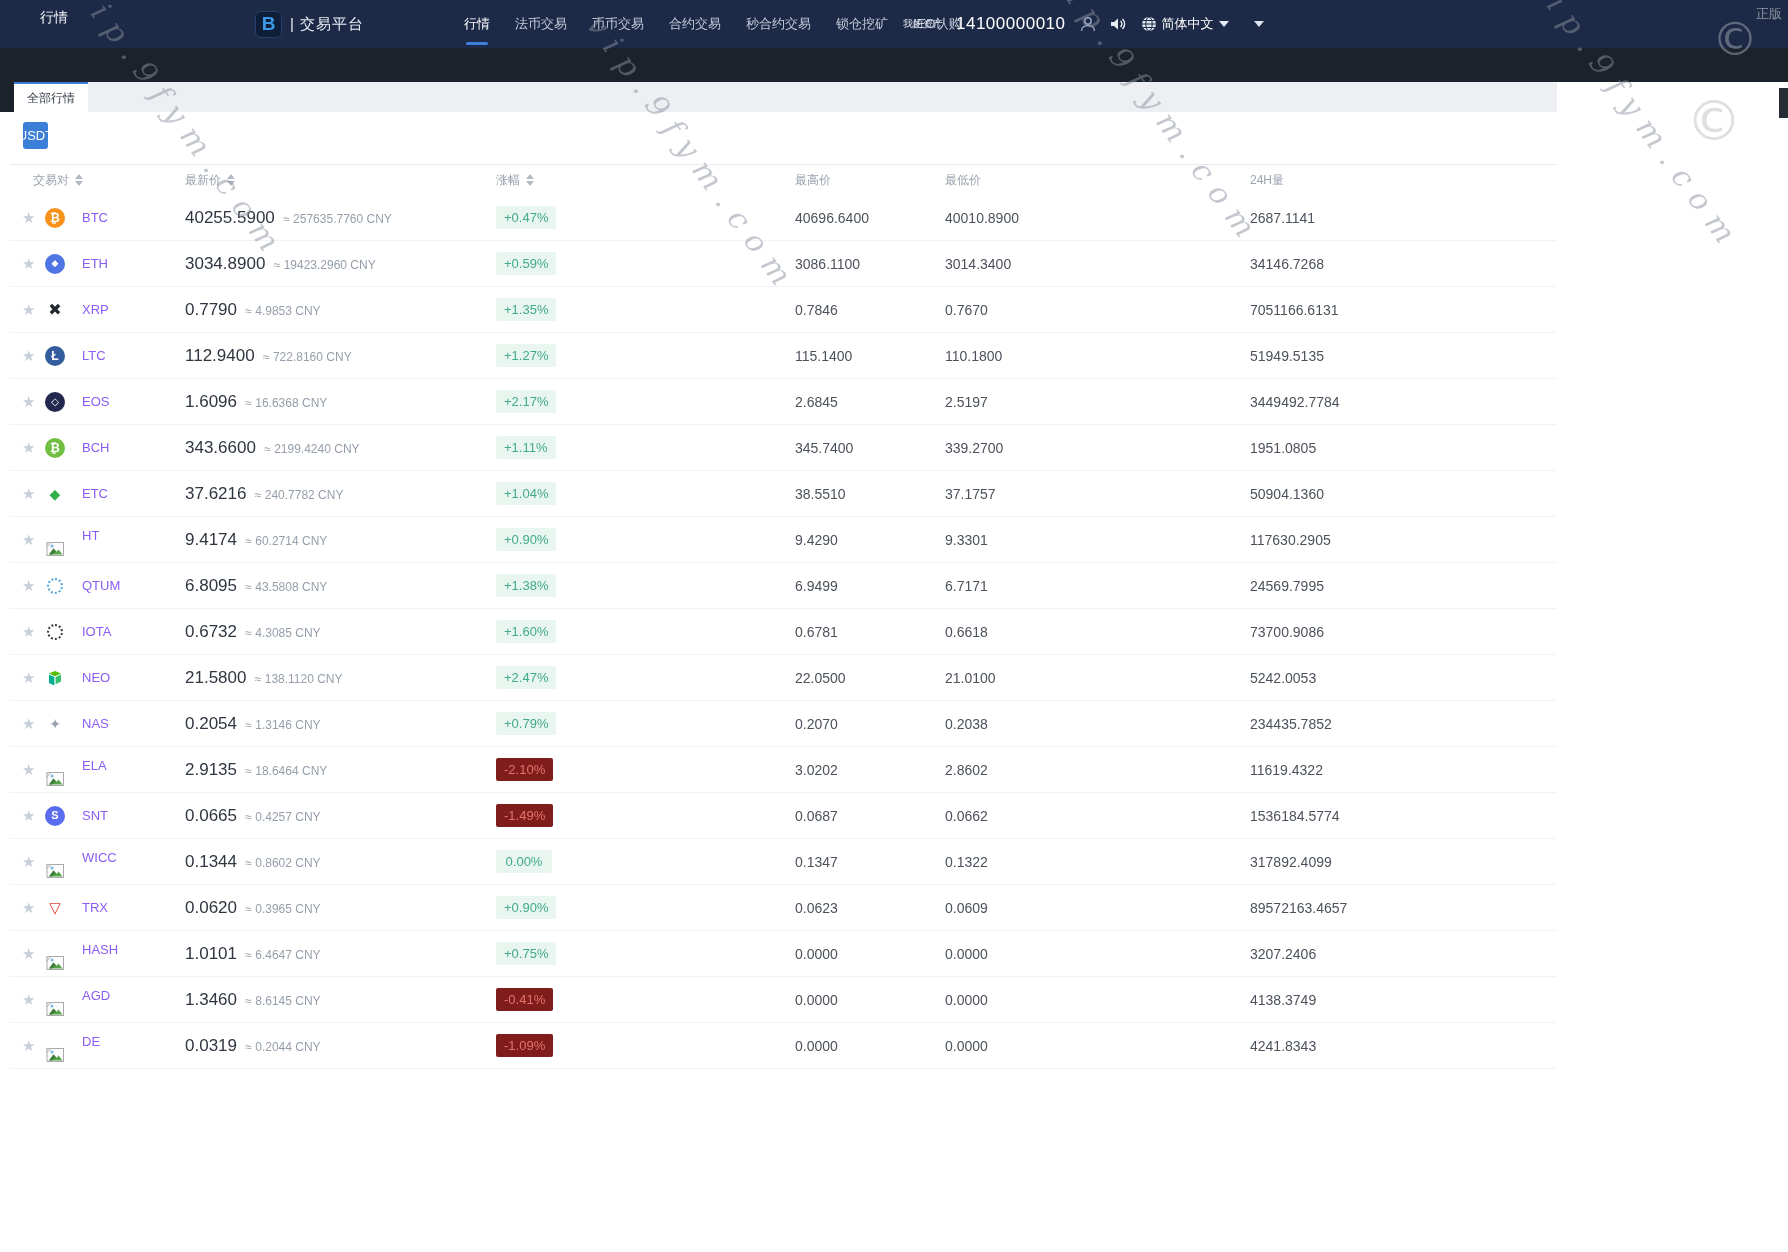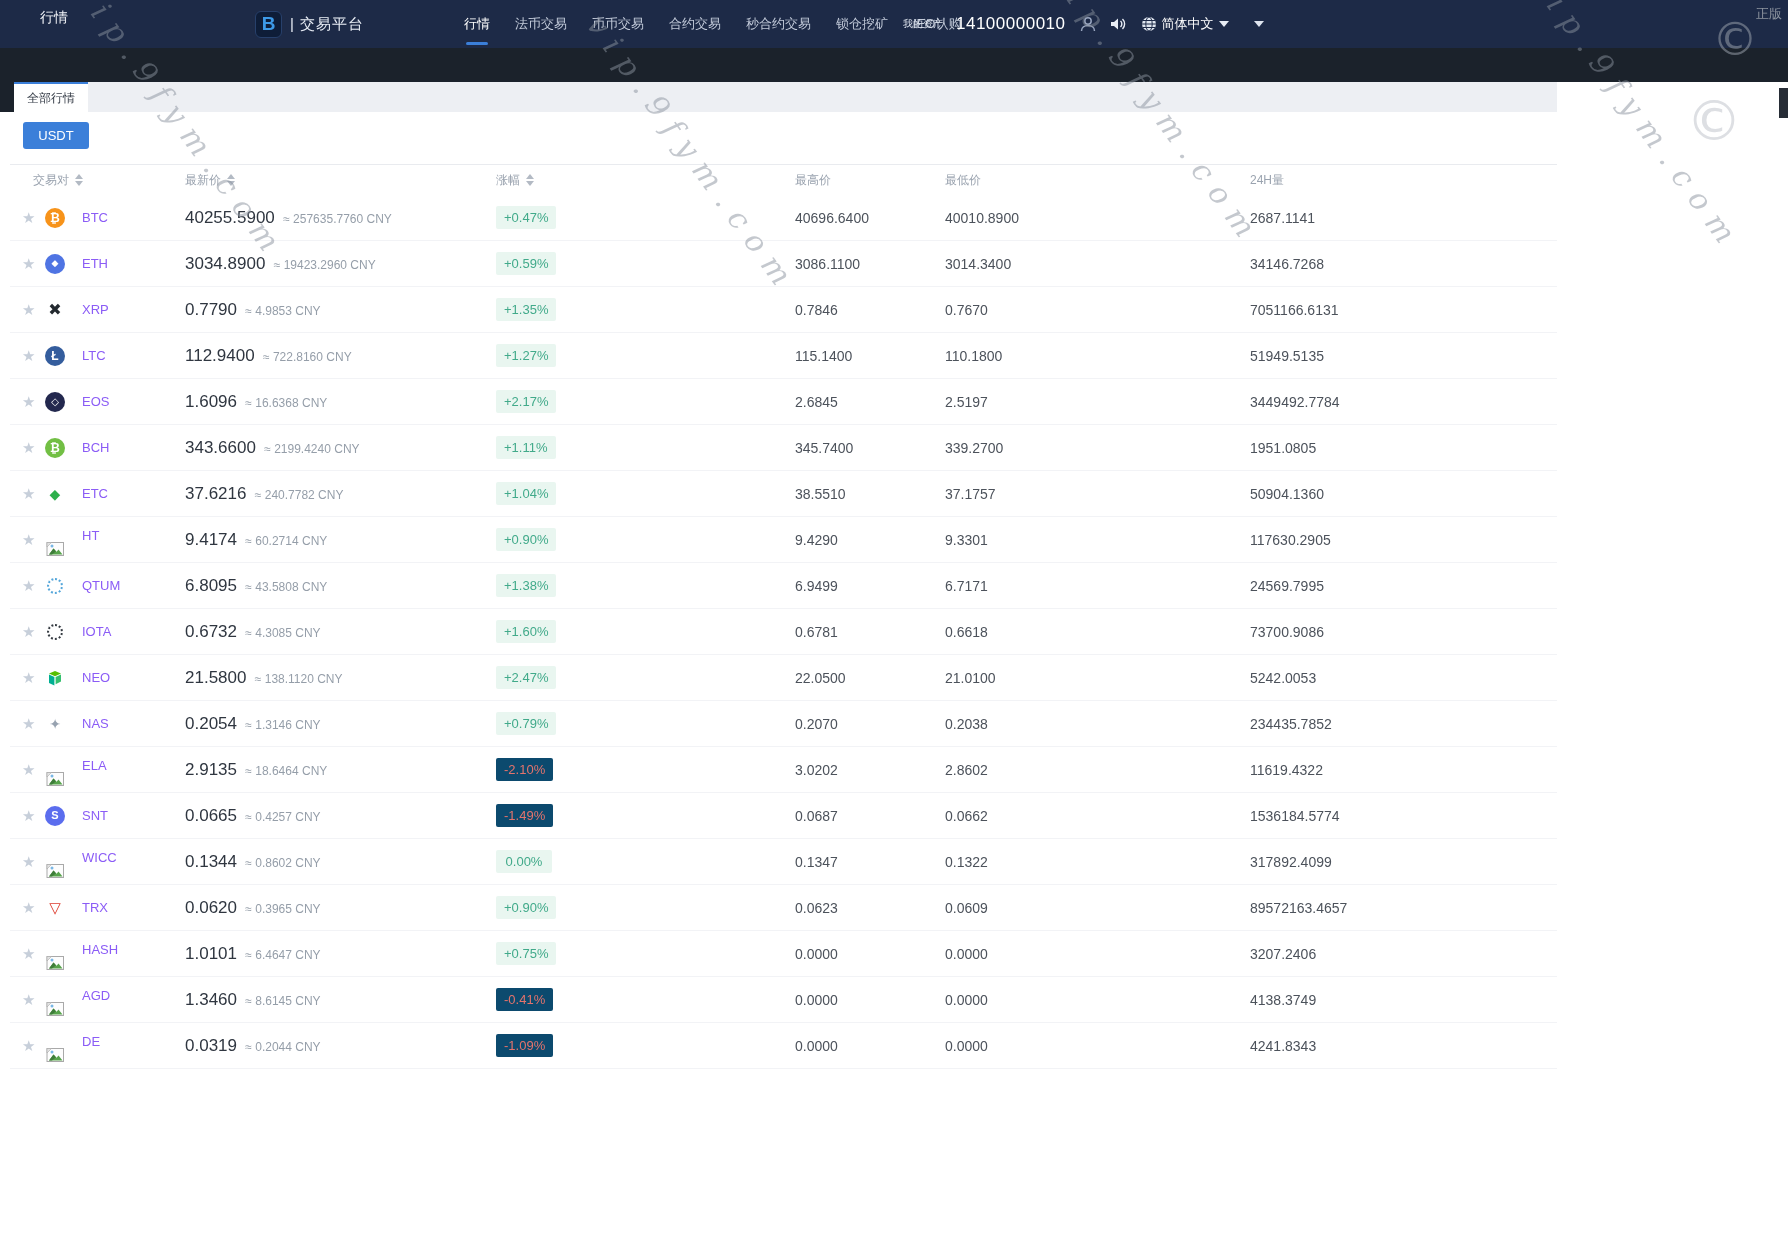--- a/index.html
+++ b/index.html
@@ -25,21 +25,21 @@
   .caret { width:0; height:0; border-left:5px solid transparent; border-right:5px solid transparent; border-top:6px solid #e8edf5; display:inline-block; }
   .caret.small { border-top-color:#dfe5ef; }
 
   
   .subbar { position:absolute; left:0; top:48px; width:1788px; height:34px; background:#1b222b; }
   .subbar-title { position:absolute; left:40px; top:0; height:34px; line-height:34px; color:#f2f4f8; font-size:14px; }
   .subbar-notch { position:absolute; left:0; top:82px; width:14px; height:30px; background:#1b222b; }
   .tabstrip { position:absolute; left:88px; top:82px; width:1469px; height:30px; background:#edeff3; }
   .tab-active { position:absolute; left:14px; top:82px; width:74px; height:30px; background:#ffffff; border-top:2px solid #3b7fd9;
                 display:flex; align-items:center; justify-content:center; font-size:12px; color:#333a45; cursor:pointer; }
-  .usdt-btn { position:absolute; left:23px; top:122px; width:66px; height:27px; background:#3b7fd9; border-radius:3px; border:none;
+  .usdt-btn { position:absolute; left:23px; top:122px; width:25px; height:27px; background:#3b7fd9; border-radius:3px; border:none;
               color:#fff; font-size:13px; display:flex; align-items:center; justify-content:center; cursor:pointer; font-family:inherit; }
 
   
   .market-table { position:absolute; left:10px; top:164px; width:1547px; border-top:1px solid #e9ebef; background:#fff; }
   .thead { display:grid; grid-template-columns:165px 311px 299px 150px 305px 317px; height:30px; align-items:center;
            color:#9aa3af; font-size:12px; }
   .thead .th { display:flex; align-items:center; gap:6px; }
   .th-pair { padding-left:23px; }
   .th-last { padding-left:10px; }
   .th-chg  { padding-left:10px; }
@@ -64,21 +64,21 @@
   .coin-dotted { width:16px; height:16px; border-radius:50%; border:2px dotted; }
   .sym { margin-left:16px; font-size:13px; color:#8b5cf6; }
   .trow.shifted .coin-box { transform:translateY(9px); }
   .trow.shifted .sym { transform:translateY(-4px); }
   .cell-price { padding-left:10px; white-space:nowrap; }
   .price-main { font-size:17px; color:#2f3640;margin-top:45px; }
   .approx { font-size:12px; color:#959ea9; margin-left:5px; }
   .cell-chg { padding-left:10px; }
   .badge { display:inline-block; min-width:56px; text-align:center; padding:4px 8px; font-size:13px; border-radius:2px; }
   .badge.up, .badge.flat { color:#41aa8a; background:#e9f6f0; }
-  .badge.down { color:#e4736c; background:#0c4a6e; }
+  .badge.down { color:#e4736c; background:#7f1d1d; }
   .cell-num { padding-left:10px; font-size:14px; color:#4c525b; }
 
   
   .wm { position:absolute; font-family:"DejaVu Serif",serif; font-style:italic; color:rgba(138,146,158,0.50);
         font-size:30px; letter-spacing:11px; transform:rotate(54deg); transform-origin:left top; pointer-events:none; white-space:nowrap; }
   .wm1 { left:96px;  top:-26px; }
   .wm2 { left:608px; top:8px; }
   .wm3 { left:1072px; top:-40px; }
   .wm4 { left:1552px; top:-34px; }
   .genuine { position:absolute; right:6px; top:5px; color:#8d949f; font-size:13px; pointer-events:none; }

